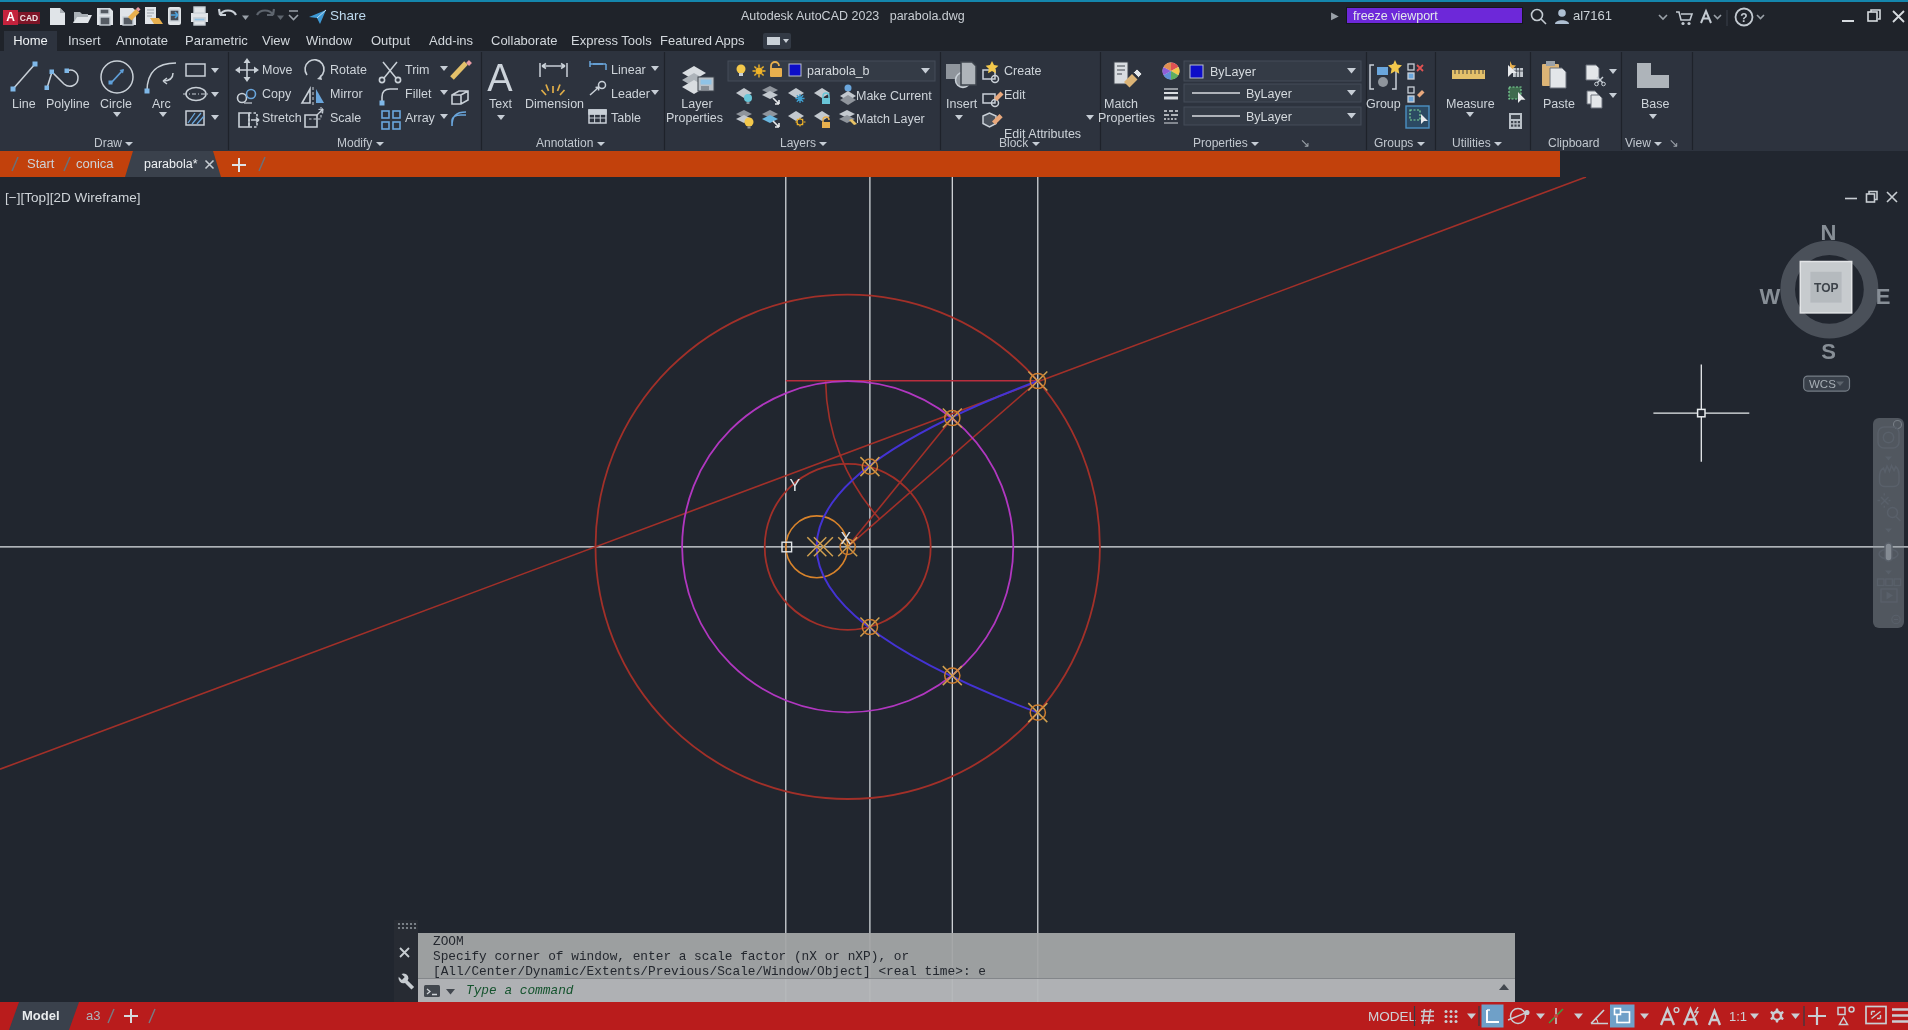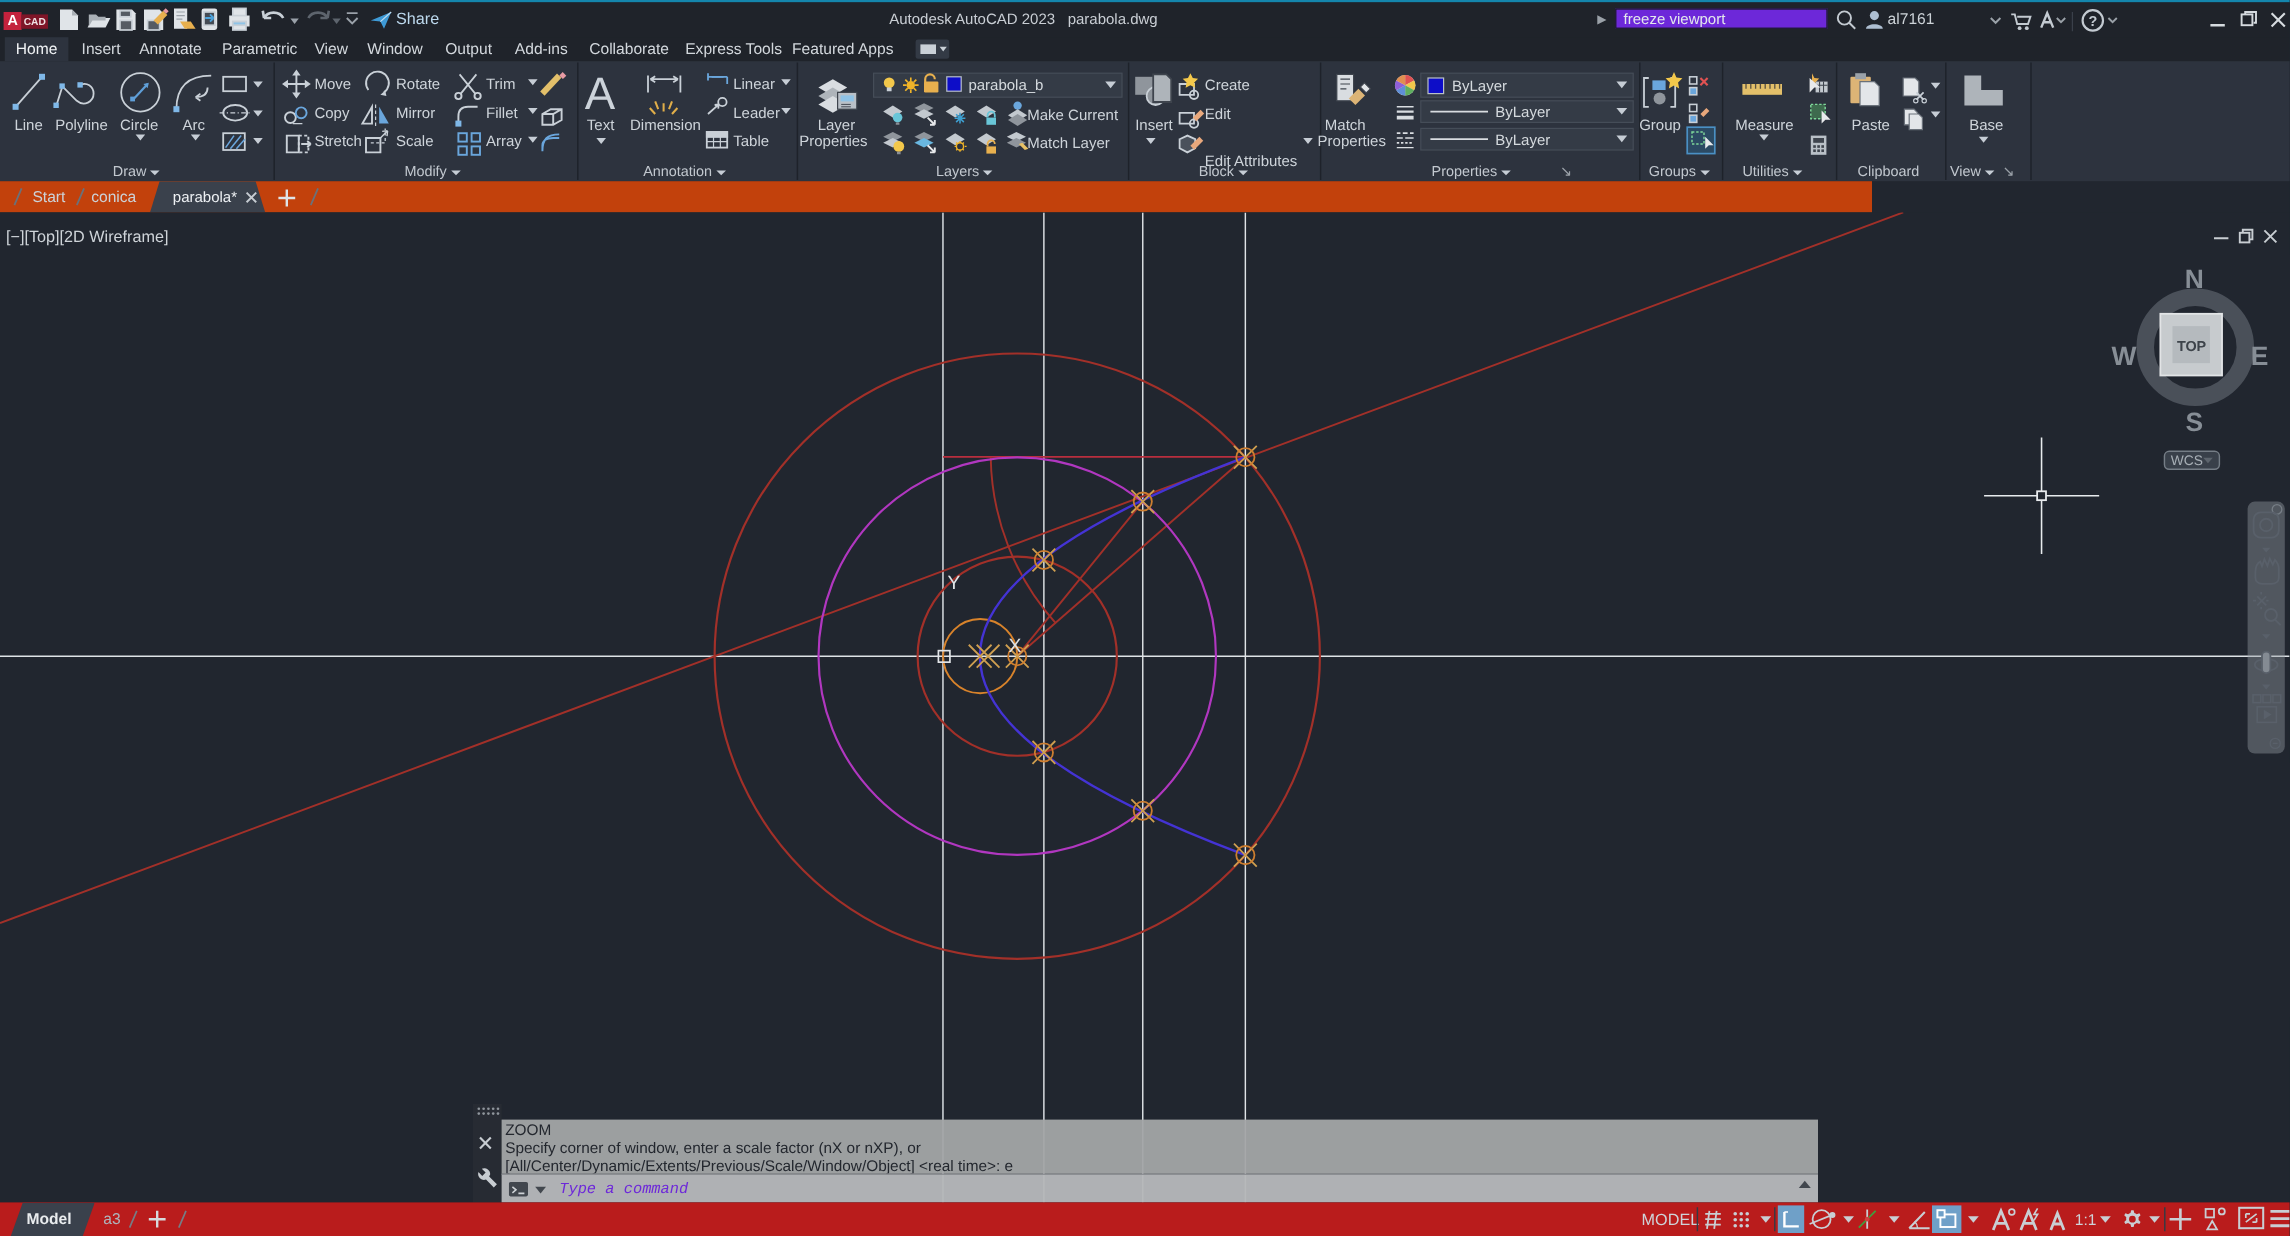--- a/index.html
+++ b/index.html
@@ -604,28 +604,28 @@
         <circle cx="5" cy="8" r="1.1"></circle>
             <circle cx="9" cy="8" r="1.1"></circle>
             <circle cx="13" cy="8" r="1.1"></circle>
             <circle cx="17" cy="8" r="1.1"></circle>
             <circle cx="21" cy="8" r="1.1"></circle>
       </g>
       <path d="M6 28 l9 9 M15 28 l-9 9" stroke="#c7ccd1" stroke-width="1.8"></path>
       <path d="M14.5 58.5 a5 5 0 0 0 -7 -4.6 l3.2 3.2 l-2.8 2.8 l-3.2 -3.2 a5 5 0 0 0 6.3 6.3 l6.5 6.5 l2.6 -2.6 l-6.5 -6.5 z" fill="#c7ccd1"></path>
     </svg>
   </div>
-  <div class="abs" style="left:24px;top:13px;width:1097px;height:45px;background:rgba(163,165,167,0.95);font-family:Liberation Sans, sans-serif;font-size:12.8px;color:#23272e;line-height:15.2px;padding:1px 0 0 3px">ZOOM<br>Specify corner of window, enter a scale factor (nX or nXP), or<br>[All/Center/Dynamic/Extents/Previous/Scale/Window/Object] &lt;real time&gt;: e</div>
+  <div class="abs" style="left:24px;top:13px;width:1097px;height:45px;background:rgba(163,165,167,0.95);font-family:Liberation Mono, monospace;font-size:12.8px;color:#23272e;line-height:15.2px;padding:1px 0 0 15px">ZOOM<br>Specify corner of window, enter a scale factor (nX or nXP), or<br>[All/Center/Dynamic/Extents/Previous/Scale/Window/Object] &lt;real time&gt;: e</div>
   <div class="abs" style="left:24px;top:58px;width:1097px;height:24px;background:rgba(181,183,185,0.96);border-top:1px solid #83868a">
     <svg class="abs" style="left:6px;top:5px" width="36" height="14">
       <rect x="0" y="1" width="16" height="12" rx="1.5" fill="#42474e"></rect>
       <path d="M3 5 l3 2.5 l-3 2.5 M8 10.5 h5" stroke="#cfd3d7" stroke-width="1.3" fill="none"></path>
       <path d="M22 5 h9 l-4.5 5.5 z" fill="#42474e"></path>
     </svg>
-    <div class="abs" style="left:48px;top:4px;font-family:'Liberation Mono',monospace;font-style:italic;font-size:12.8px;color:#6d28d9">Type a command</div>
+    <div class="abs" style="left:48px;top:4px;font-family:'Liberation Mono',monospace;font-style:italic;font-size:12.8px;color:#14532d">Type a command</div>
     <div class="abs" style="right:6px;top:5px;width:0;height:0;border-left:5px solid transparent;border-right:5px solid transparent;border-bottom:6px solid #42474e"></div>
   </div>
 </div>
 
 <div id="statusbar" class="abs" style="left:0;top:1002px;width:1908px;height:28px;background:#b91c1c">
   <div class="abs" style="left:9px;top:0;width:70px;height:28px;background:#3a414c;clip-path:polygon(10px 0,70px 0,60px 28px,0 28px)"></div>
   <div class="abs" style="left:22px;top:6px;font-size:13px;font-weight:bold;color:#e9ecee">Model</div>
   <div class="abs" style="left:86px;top:6px;font-size:13px;color:#aeb4bb">a3</div>
   <svg class="abs" style="left:100px;top:0" width="70" height="28">
     <path d="M8 21 L14 7" stroke="#767d86" stroke-width="1.4"></path>

